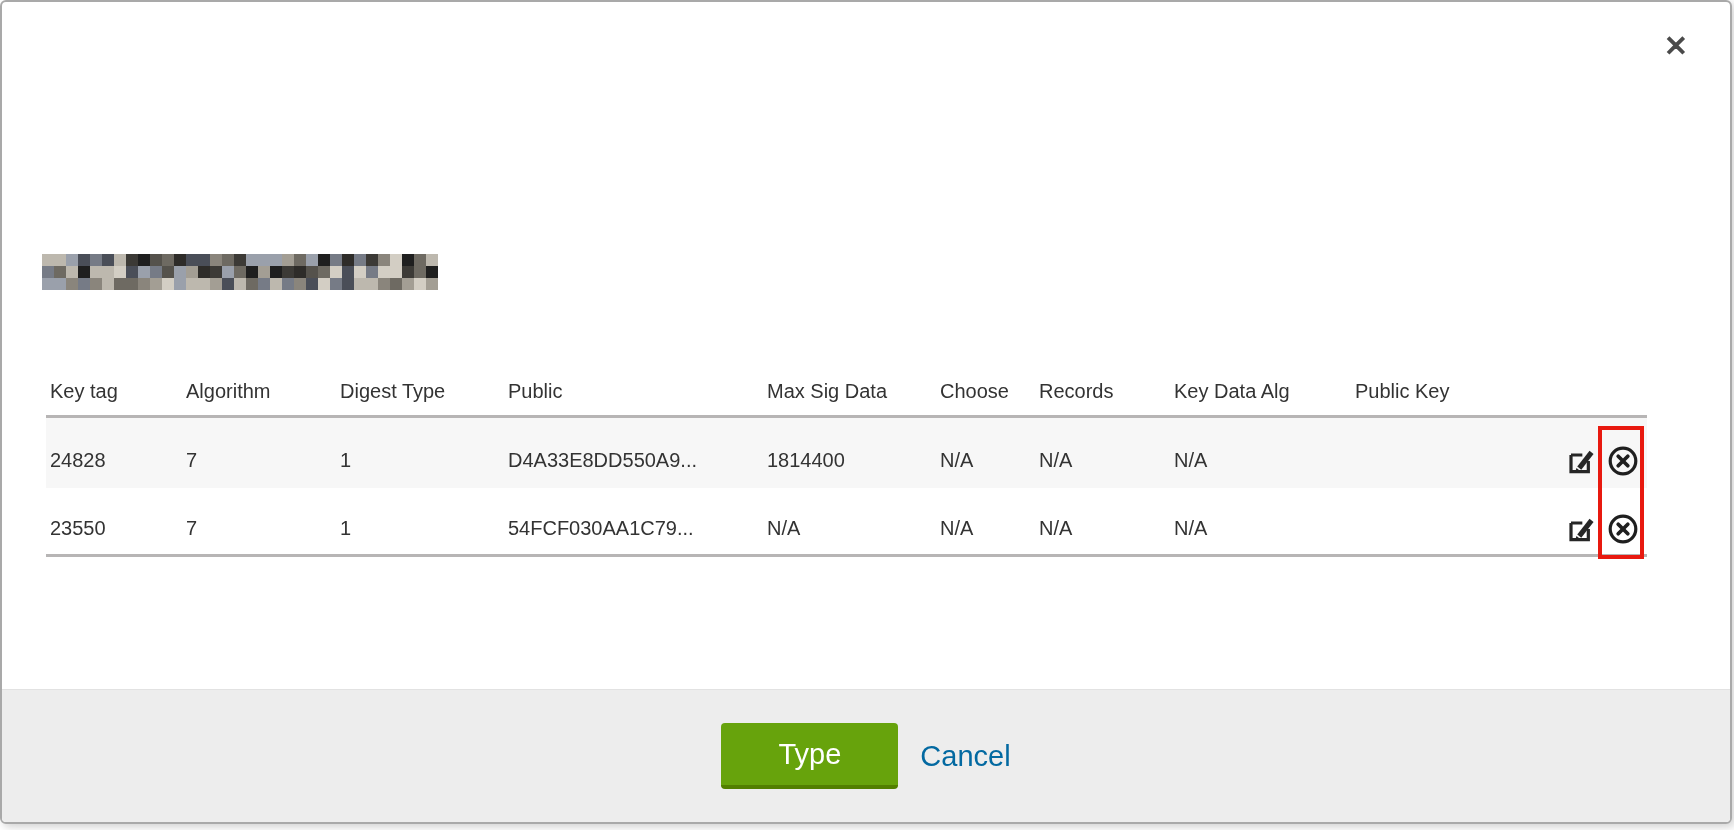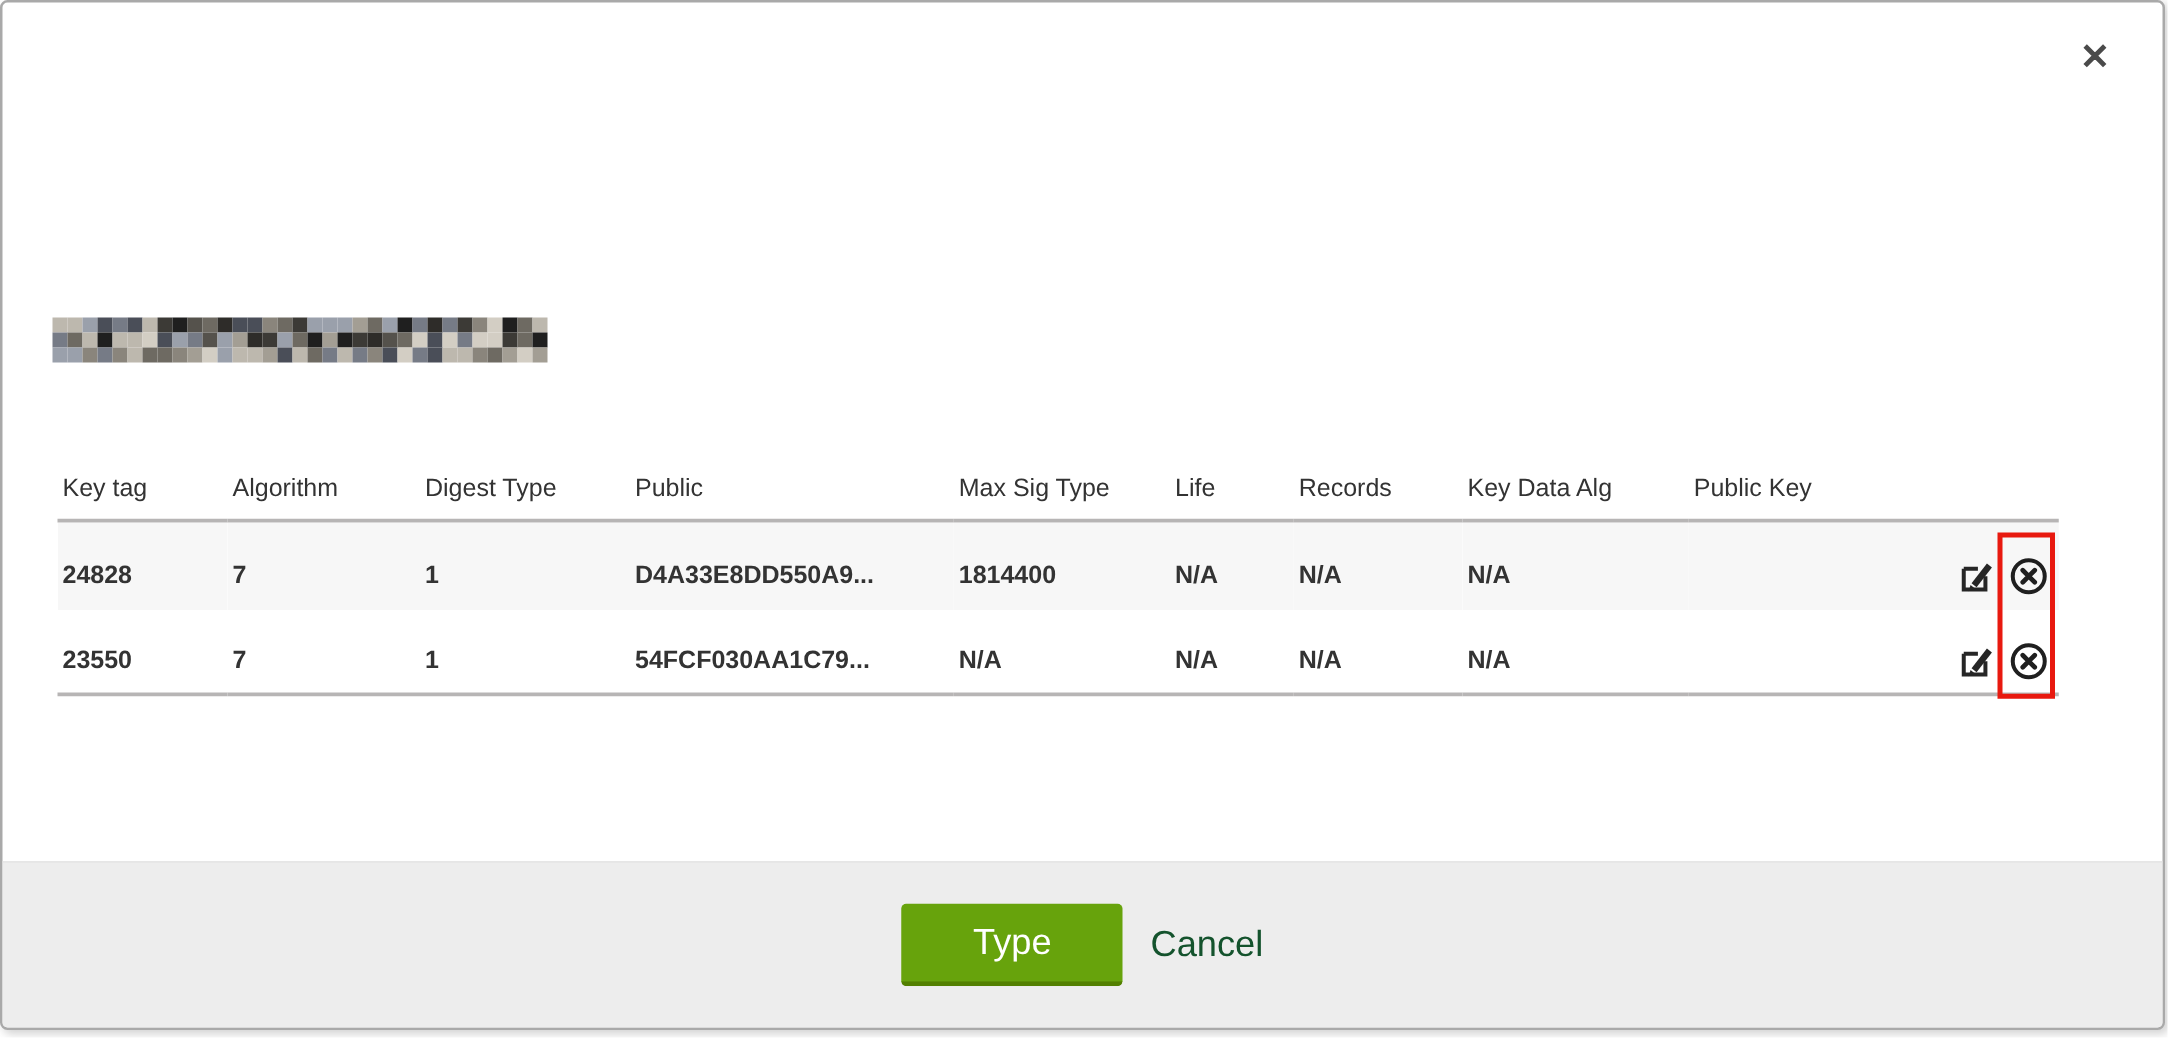--- a/index.html
+++ b/index.html
@@ -37,21 +37,21 @@
     border-collapse:collapse; table-layout:fixed; font-size:20px; color:#333;
   }
   .ds-table th {
     font-weight:400; text-align:left; padding:0 0 0 4px; height:48px;
     vertical-align:middle; color:#333; white-space:nowrap;
   }
   .ds-table thead tr { border-bottom:3px solid #b7b5b5; }
   .ds-table tbody tr.row-odd  { background:#f7f7f7; height:72px; }
   .ds-table tbody tr.row-even { background:#ffffff; height:67px; }
   .ds-table tbody { border-bottom:3px solid #b7b5b5; }
-  .ds-table td { padding:16px 0 0 4px; vertical-align:middle; white-space:nowrap; overflow:hidden;font-weight:bold; }
+  .ds-table td { padding:16px 0 0 4px; vertical-align:middle; white-space:nowrap; overflow:hidden; }
   .actions-cell { padding-right:8px !important; }
   .actions-wrap { display:flex; justify-content:flex-end; align-items:center; gap:10px; }
   .icon-btn { width:32px; height:32px; border:none; background:none; padding:0; cursor:pointer; display:block; }
   .icon-btn svg { display:block; width:32px; height:32px; }
   .annotation-box {
     position:absolute; left:1596px; top:424px; width:46px; height:133px;
     border:4px solid #e8190f; pointer-events:none;
   }
   .add-btn {
     position:absolute; left:40px; top:570px; width:225px; height:46px;
@@ -64,21 +64,21 @@
     background:#ededed; border-top:1px solid #e2e2e2;
     display:flex; align-items:center; justify-content:center; gap:22px;
   }
   .save-btn {
     width:177px; height:66px; background:#67a30c; border:none;
     border-bottom:4px solid #527f00; border-radius:4px;
     color:#fff; font-size:29px; font-family:"Liberation Sans", sans-serif;
     cursor:pointer;
   }
   .cancel-link {
-    color:#14532d; font-size:29px; cursor:pointer; text-decoration:none;
+    color:#0369a1; font-size:29px; cursor:pointer; text-decoration:none;
   }
 </style>
 </head>
 <body>
 
 <div class="modal">
 
 
   <button class="close-btn">✕</button>
 
@@ -197,22 +197,22 @@
         <col style="width:181px">
         <col style="width:197px">
       <col style="width:99px">
     </colgroup>
     <thead>
       <tr>
         <th>Key tag</th>
         <th>Algorithm</th>
         <th>Digest Type</th>
         <th>Public</th>
-        <th>Max Sig Type</th>
-        <th>Life</th>
+        <th>Max Sig Data</th>
+        <th>Choose</th>
         <th>Records</th>
         <th>Key Data Alg</th>
         <th>Public Key</th>
         <th></th>
       </tr>
     </thead>
     <tbody>
       <tr class="row-odd">
         <td>24828</td>
         <td>7</td>

